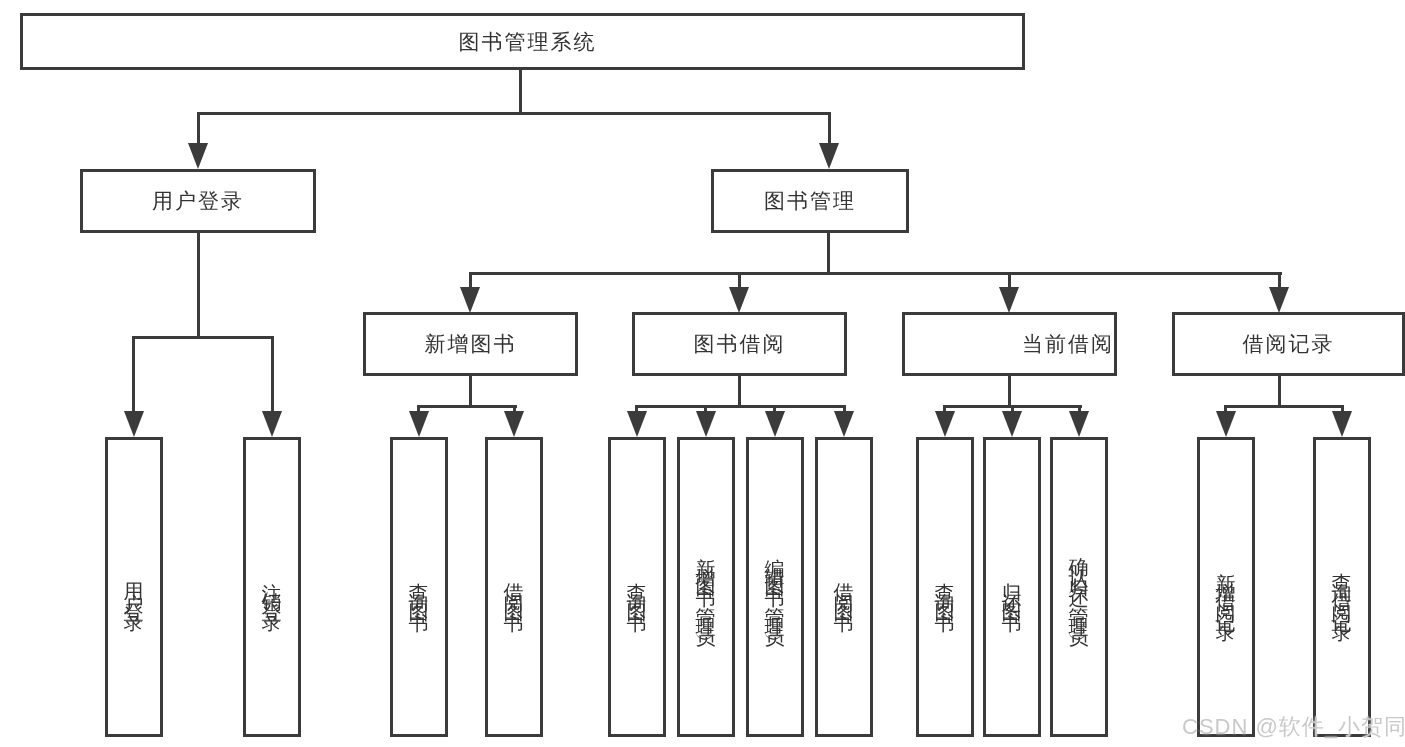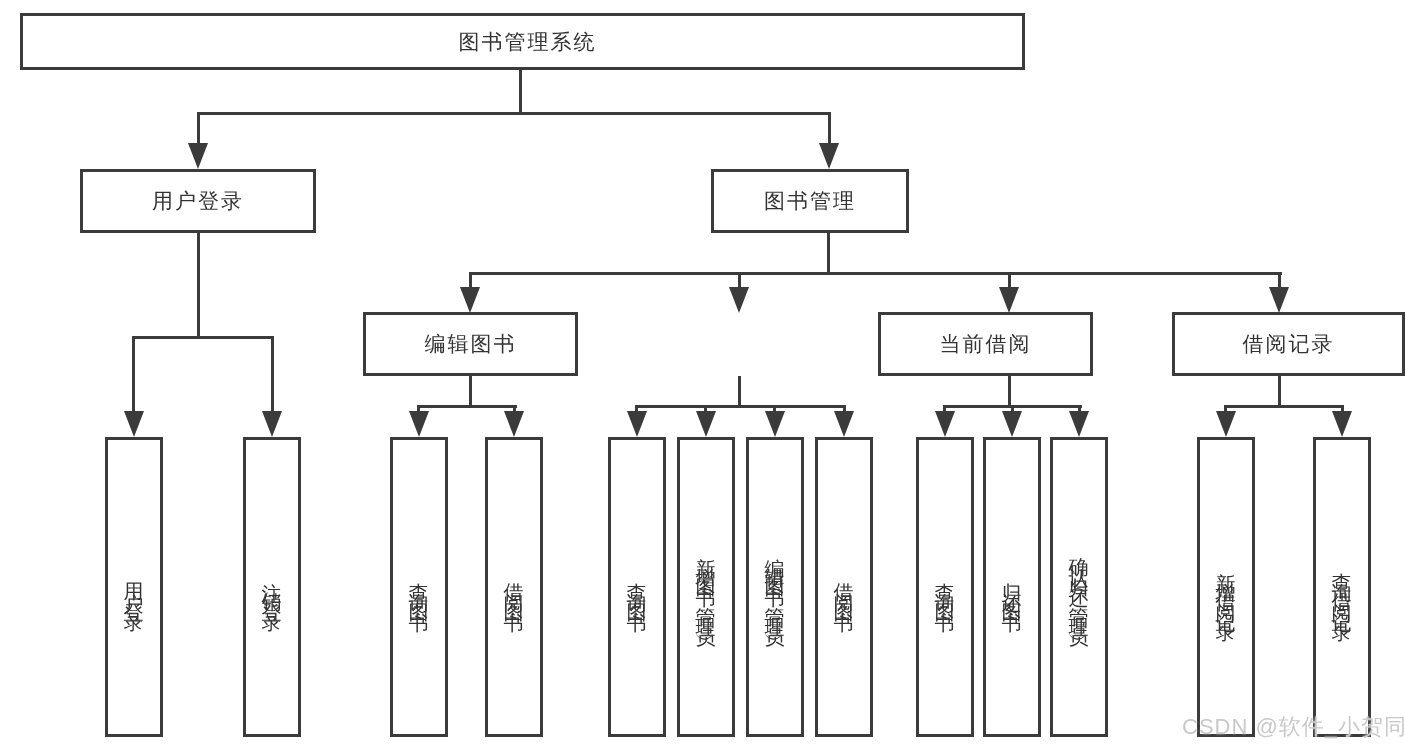--- a/index.html
+++ b/index.html
@@ -84,23 +84,26 @@
   <div class="ln" style="left:469px; top:272px; width:3px; height:18px;"></div>
   <div class="ln" style="left:738px; top:272px; width:3px; height:18px;"></div>
   <div class="ln" style="left:1008px; top:272px; width:3px; height:18px;"></div>
   <div class="ln" style="left:1278px; top:272px; width:3px; height:18px;"></div>
   <div class="arr" style="left:460px; top:287px;"></div>
   <div class="arr" style="left:729px; top:287px;"></div>
   <div class="arr" style="left:999px; top:287px;"></div>
   <div class="arr" style="left:1269px; top:287px;"></div>
 
   <div class="box hbox" style="left:363px; top:312px; width:215px; height:64px;">
-    <span>编辑图书</span>
+    <span>新增图书</span>
   </div>
-  <div class="box hbox" style="left:878px; top:312px; width:215px; height:64px;">
+  <div class="box hbox" style="left:632px; top:312px; width:215px; height:64px;">
+    <span>图书借阅</span>
+  </div>
+  <div class="box hbox" style="left:902px; top:312px; width:215px; height:64px;justify-content:flex-end;">
     <span>当前借阅</span>
   </div>
   <div class="box hbox" style="left:1172px; top:312px; width:233px; height:64px;">
     <span>借阅记录</span>
   </div>
 
   <div class="ln" style="left:469px; top:376px; width:3px; height:32px;"></div>
   <div class="ln" style="left:417px; top:405px; width:100px; height:3px;"></div>
   <div class="ln" style="left:417px; top:405px; width:3px; height:10px;"></div>
   <div class="ln" style="left:513px; top:405px; width:3px; height:10px;"></div>

